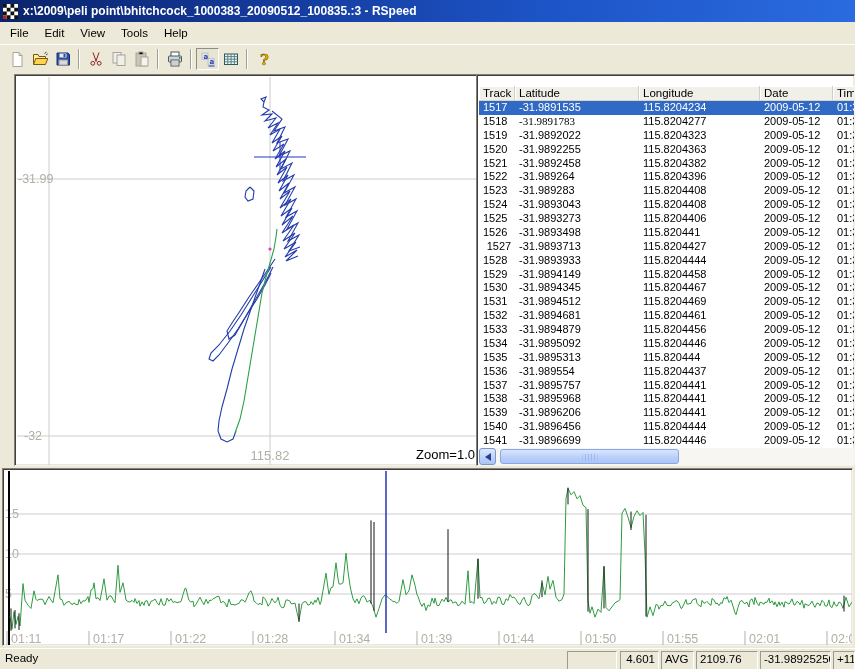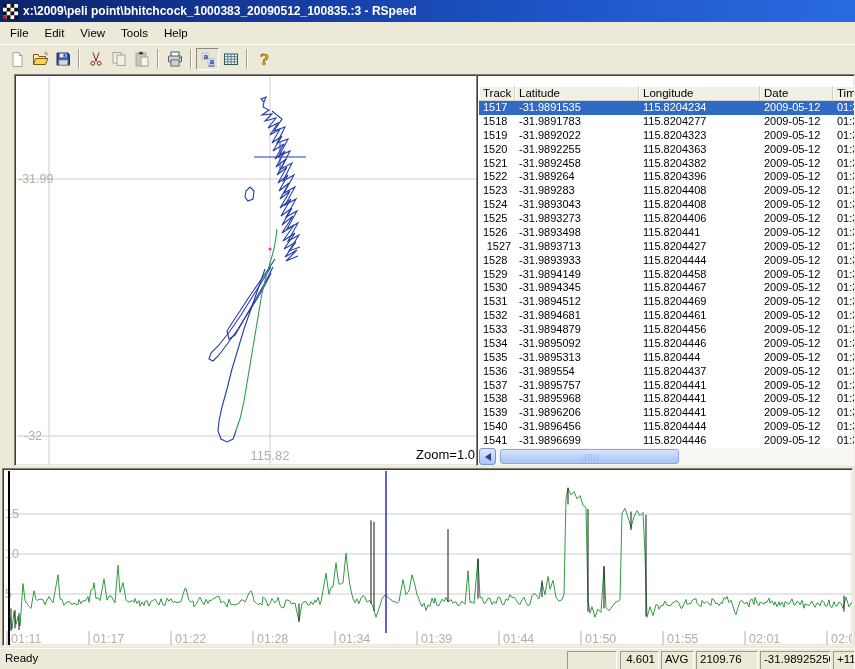--- a/index.html
+++ b/index.html
@@ -196,21 +196,21 @@
     <div class="tbody" id="tbody">
         <div class="trow selected">
           <div class="td" style="width: 36px;">1517</div>
           <div class="td" style="width: 124px;">-31.9891535</div>
           <div class="td" style="width: 121px;">115.8204234</div>
           <div class="td" style="width: 73px;">2009-05-12</div>
           <div class="td" style="width: 25px;">01:3</div>
         </div>
         <div class="trow">
           <div class="td" style="width: 36px;">1518</div>
-          <div class="td" style="width: 124px;">-31.9891783</div>
+          <div class="td" style="width: 124px; font-family: Liberation Serif, serif;">-31.9891783</div>
           <div class="td" style="width: 121px;">115.8204277</div>
           <div class="td" style="width: 73px;">2009-05-12</div>
           <div class="td" style="width: 25px;">01:3</div>
         </div>
         <div class="trow">
           <div class="td" style="width: 36px;">1519</div>
           <div class="td" style="width: 124px;">-31.9892022</div>
           <div class="td" style="width: 121px;">115.8204323</div>
           <div class="td" style="width: 73px;">2009-05-12</div>
           <div class="td" style="width: 25px;">01:3</div>

